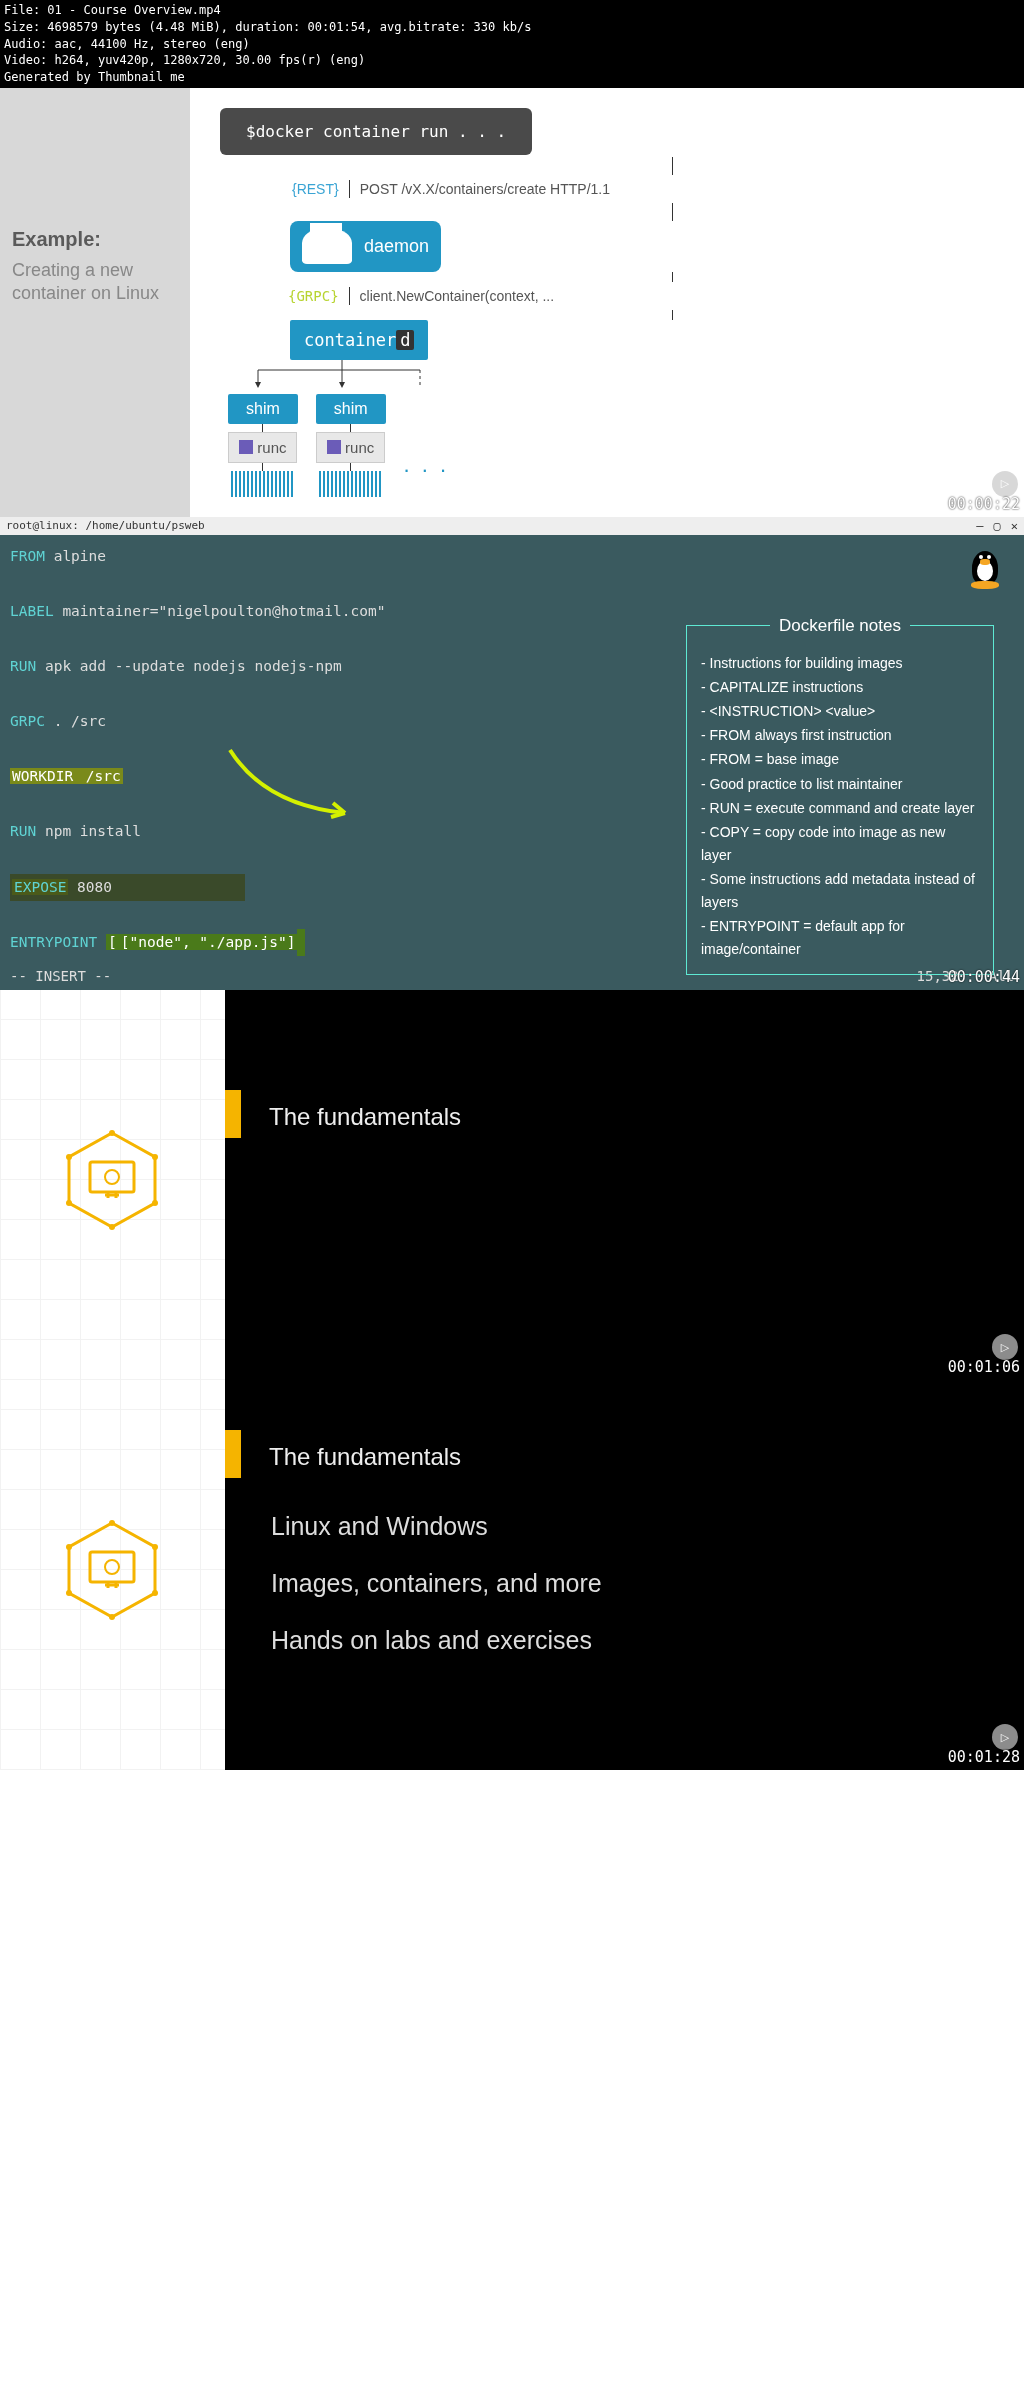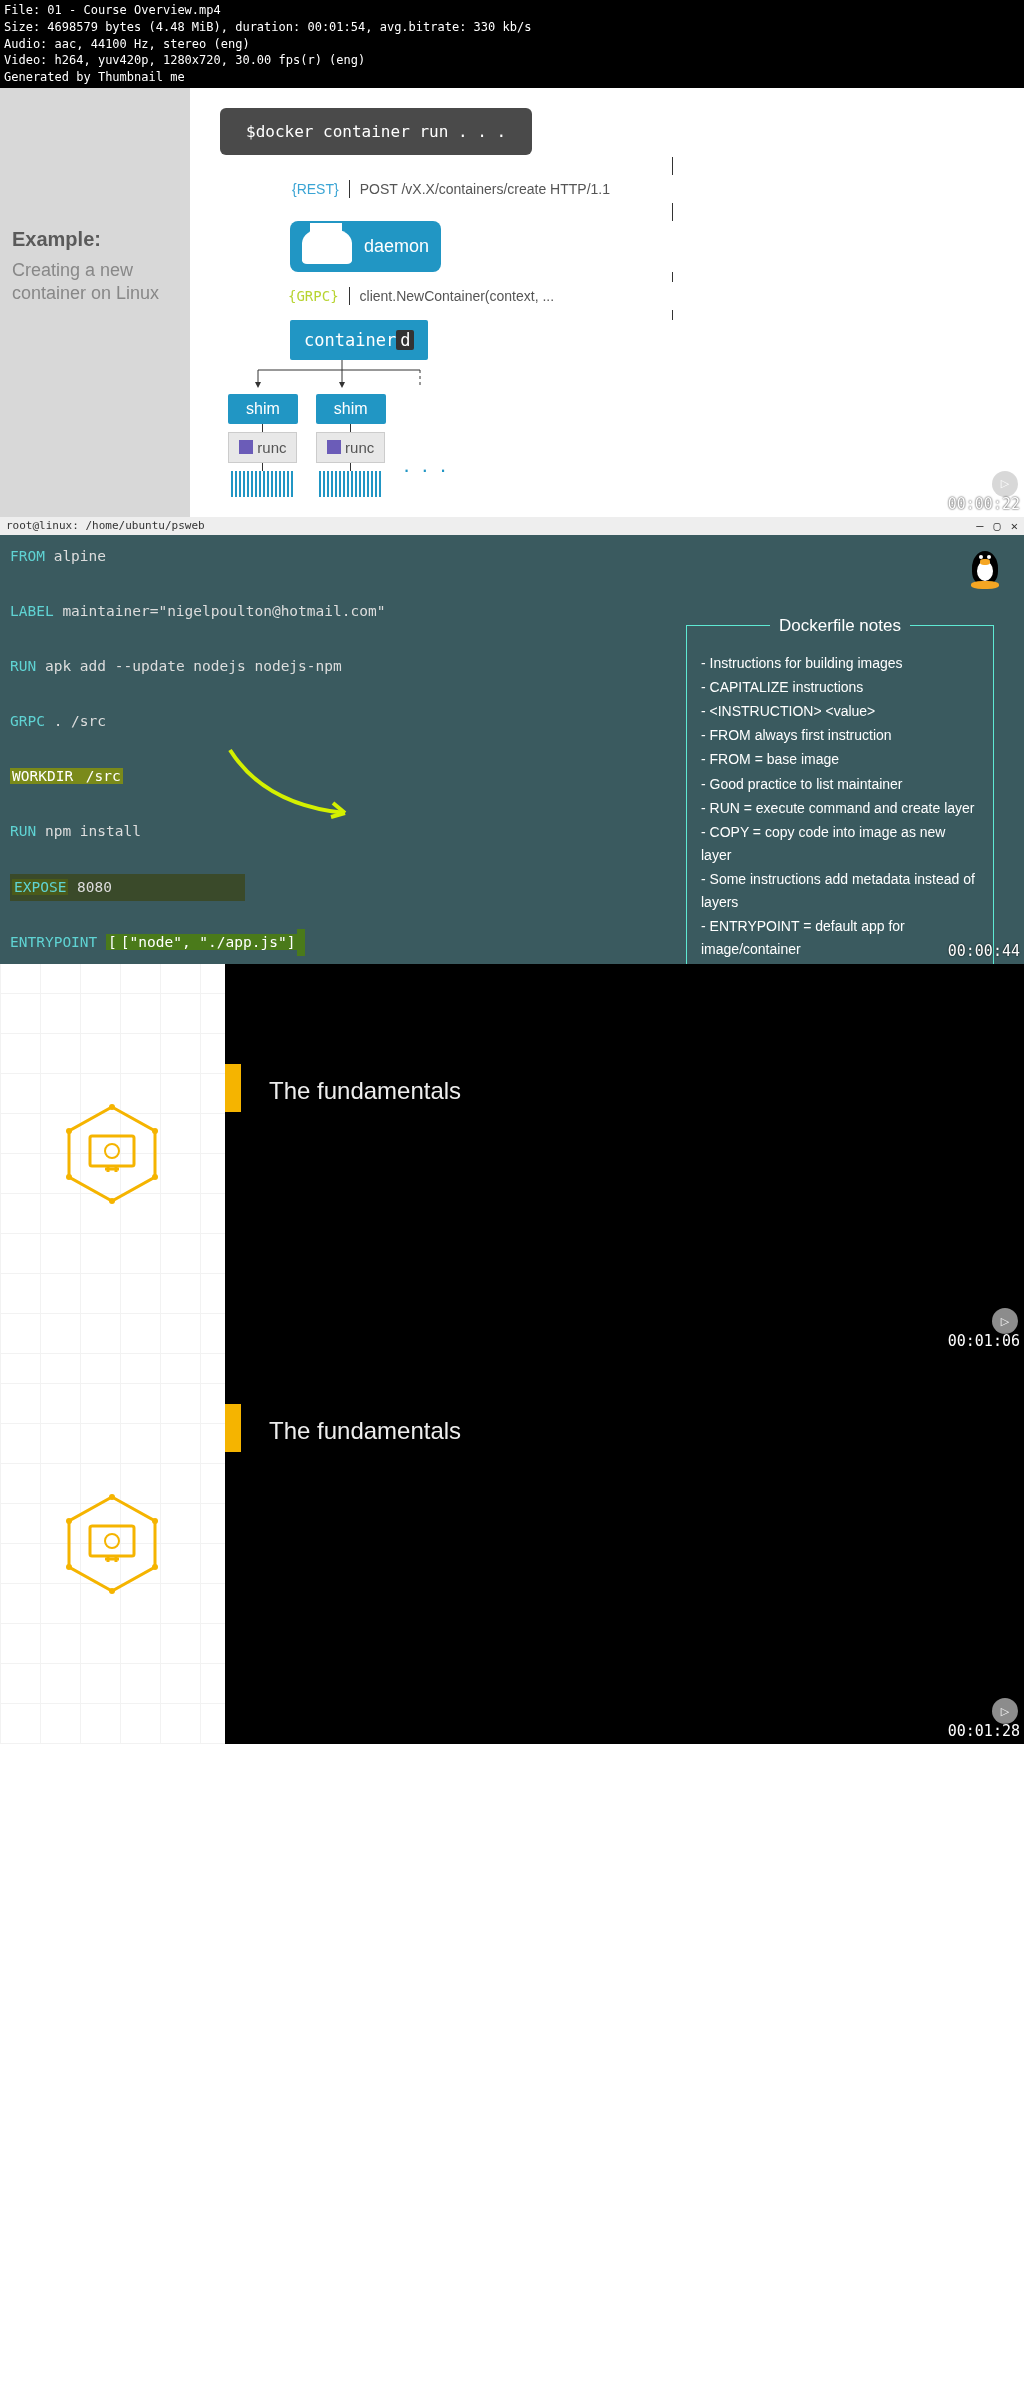--- a/index.html
+++ b/index.html
@@ -217,20 +217,27 @@
       <div class="notes-item">- CAPITALIZE instructions</div>
       <div class="notes-item">- &lt;INSTRUCTION&gt; &lt;value&gt;</div>
       <div class="notes-item">- FROM always first instruction</div>
       <div class="notes-item">- FROM = base image</div>
       <div class="notes-item">- Good practice to list maintainer</div>
       <div class="notes-item">- RUN = execute command and create layer</div>
       <div class="notes-item">- COPY = copy code into image as new layer</div>
       <div class="notes-item">- Some instructions add metadata instead of layers</div>
       <div class="notes-item">- ENTRYPOINT = default app for image/container</div>
     </div>
+  </div>
+  <div class="status-bar">
+    <span>-- INSERT --</span>
+    <span class="status-right">
+      <span>15,32</span>
+      <span>All</span>
+    </span>
   </div>
   <div class="timestamp-badge">00:00:44</div>
 </div>
 
 <div class="frame34">
   <div class="frame-left-icons">
     <div class="icon-grid"></div>
     <div class="hexagon" style="top:140px;">
       <svg width="100" height="100" viewBox="0 0 100 100">
         <polygon points="50,3 93,27 93,73 50,97 7,73 7,27" fill="none" stroke="#f5b400" stroke-width="3"></polygon>
@@ -270,16 +277,21 @@
           <circle cx="50" cy="97" r="3" fill="#f5b400"></circle>
           <circle cx="7" cy="73" r="3" fill="#f5b400"></circle>
           <circle cx="7" cy="27" r="3" fill="#f5b400"></circle>
       </svg>
     </div>
   </div>
   <div class="frame-right-black">
     <div>
       <span class="yellow-bar"></span><span class="slide-heading">The fundamentals</span>
     </div>
+    <div class="slide-lines">
+      <div class="slide-line">Linux and Windows</div>
+      <div class="slide-line">Images, containers, and more</div>
+      <div class="slide-line">Hands on labs and exercises</div>
+    </div>
     <div class="play-badge">▷</div>
     <div class="timestamp-badge">00:01:28</div>
   </div>
 </div>
 
 </body></html>

